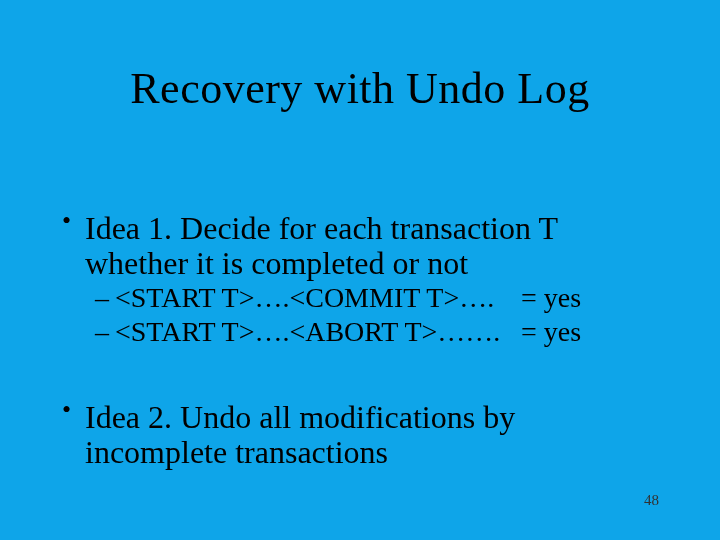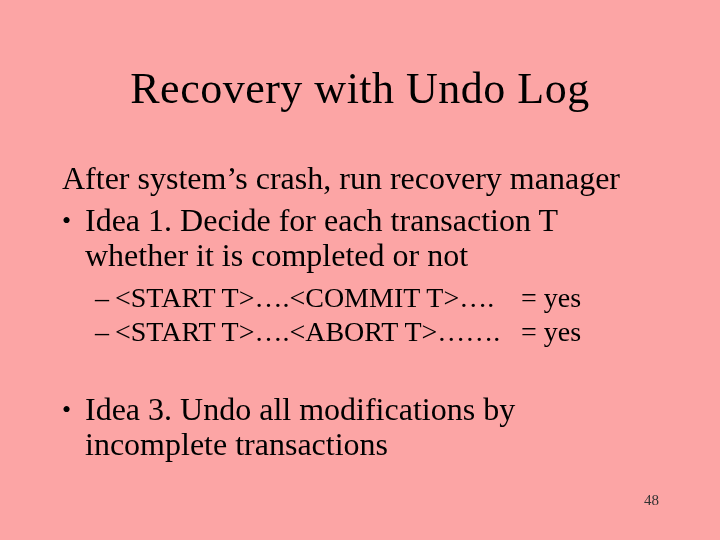--- a/index.html
+++ b/index.html
@@ -4,21 +4,21 @@
 <style>
   html, body {
     margin: 0;
     padding: 0;
     background: #ffffff;
   }
   .slide {
     position: relative;
     width: 720px;
     height: 540px;
-    background: #fca5a5;
+    background: #0ea5e9;
     overflow: hidden;
     font-family: "Liberation Serif", "DejaVu Serif", serif;
     color: #000000;
   }
   .title {
     position: absolute;
     top: 64px;
     left: 0;
     width: 720px;
     margin: 0;
@@ -47,20 +47,21 @@
   .bullet-item.idea1 { top: 203px; }
   .bullet-item.idea2 { top: 392px; }
   .bullet-marker {
     flex: none;
     width: 23px;
     font-size: 26px;
     line-height: 35px;
   }
   .bullet-text {
     max-width: 482px;
+    margin-top: 8px;
   }
   .sub-list {
     position: absolute;
     top: 281px;
     left: 95px;
     width: 560px;
     font-size: 28px;
     line-height: 34px;
   }
   .sub-item {
@@ -88,38 +89,37 @@
     text-align: center;
   }
 </style>
 </head>
 <body>
 
 <div class="slide">
 
   <h1 class="title">Recovery with Undo Log</h1>
 
-  <p class="lead">After system’s crash, run recovery manager</p>
 
   <div class="bullet-item idea1">
     <span class="bullet-marker">•</span>
     <span class="bullet-text">Idea 1. Decide for each transaction T whether it is completed or not</span>
   </div>
 
   <div class="sub-list">
     <div class="sub-item">
       <span class="sub-marker">–</span><span class="sub-text">&lt;START T&gt;….&lt;COMMIT T&gt;….</span>
       <span class="sub-eq">= yes</span>
     </div>
     <div class="sub-item">
       <span class="sub-marker">–</span><span class="sub-text">&lt;START T&gt;….&lt;ABORT T&gt;…….</span>
       <span class="sub-eq">= yes</span>
     </div>
   </div>
 
   <div class="bullet-item idea2">
     <span class="bullet-marker">•</span>
-    <span class="bullet-text">Idea 3. Undo all modifications by incomplete transactions</span>
+    <span class="bullet-text">Idea 2. Undo all modifications by incomplete transactions</span>
   </div>
 
   <div class="page-number">48</div>
 
 </div>
 
 </body></html>

